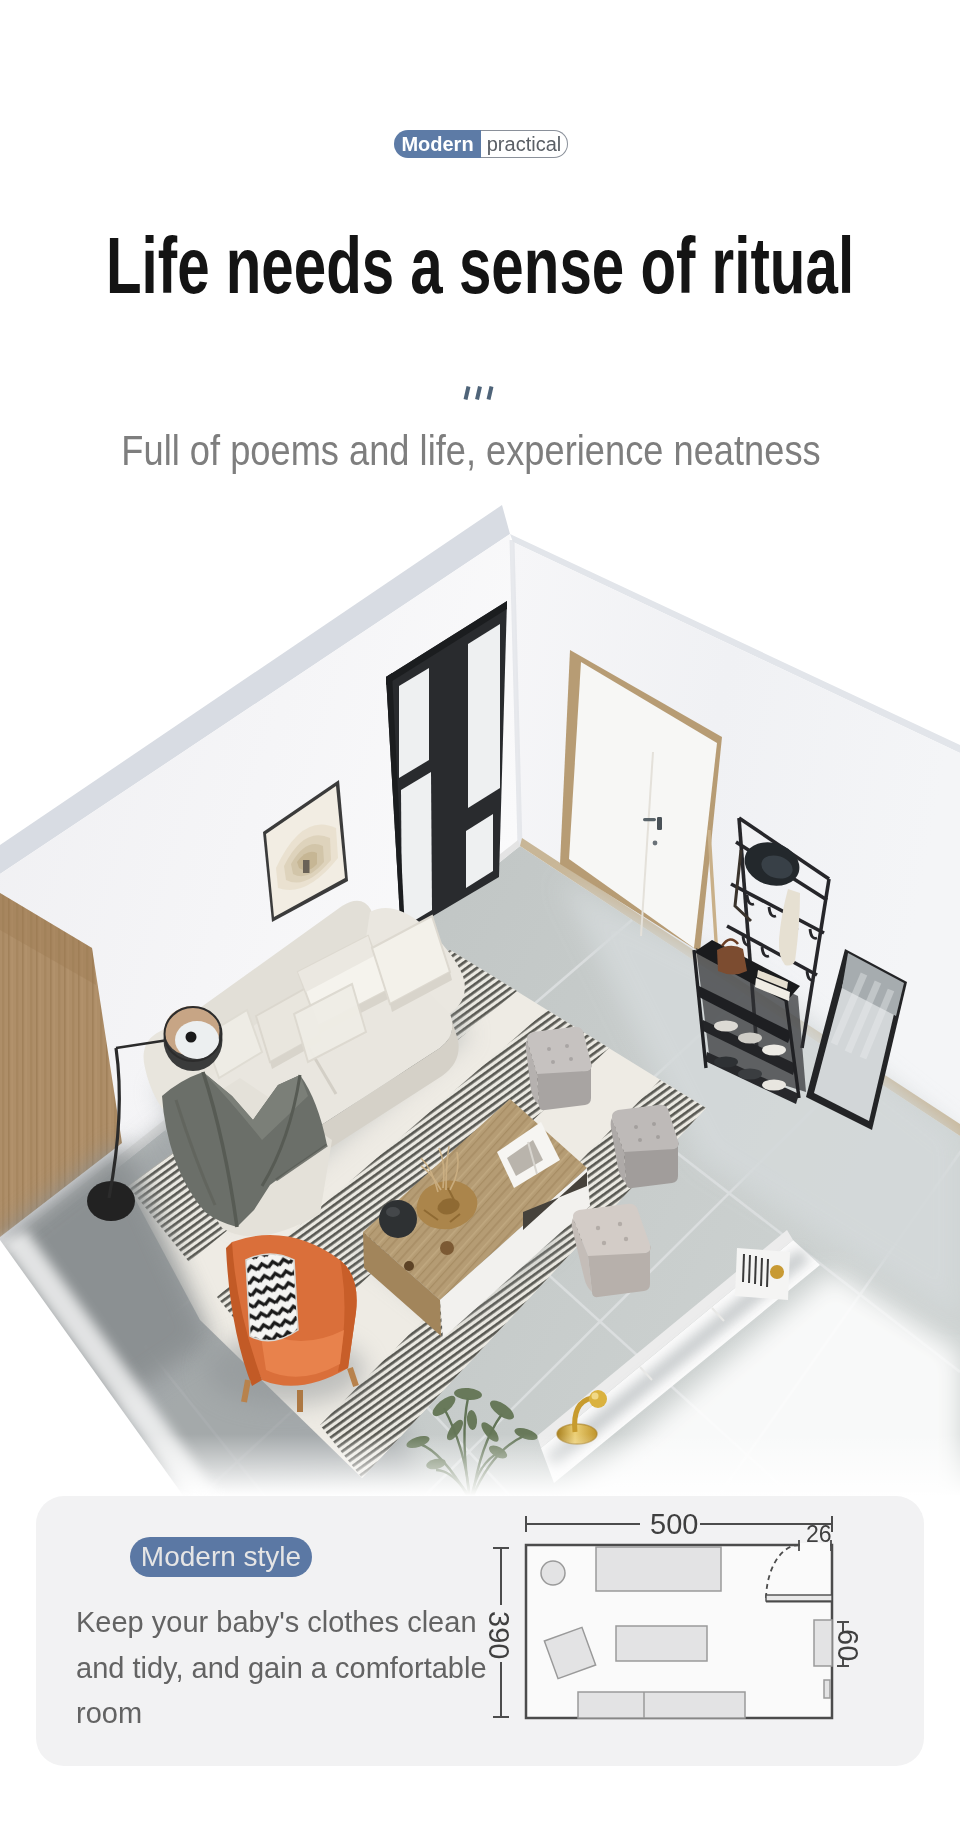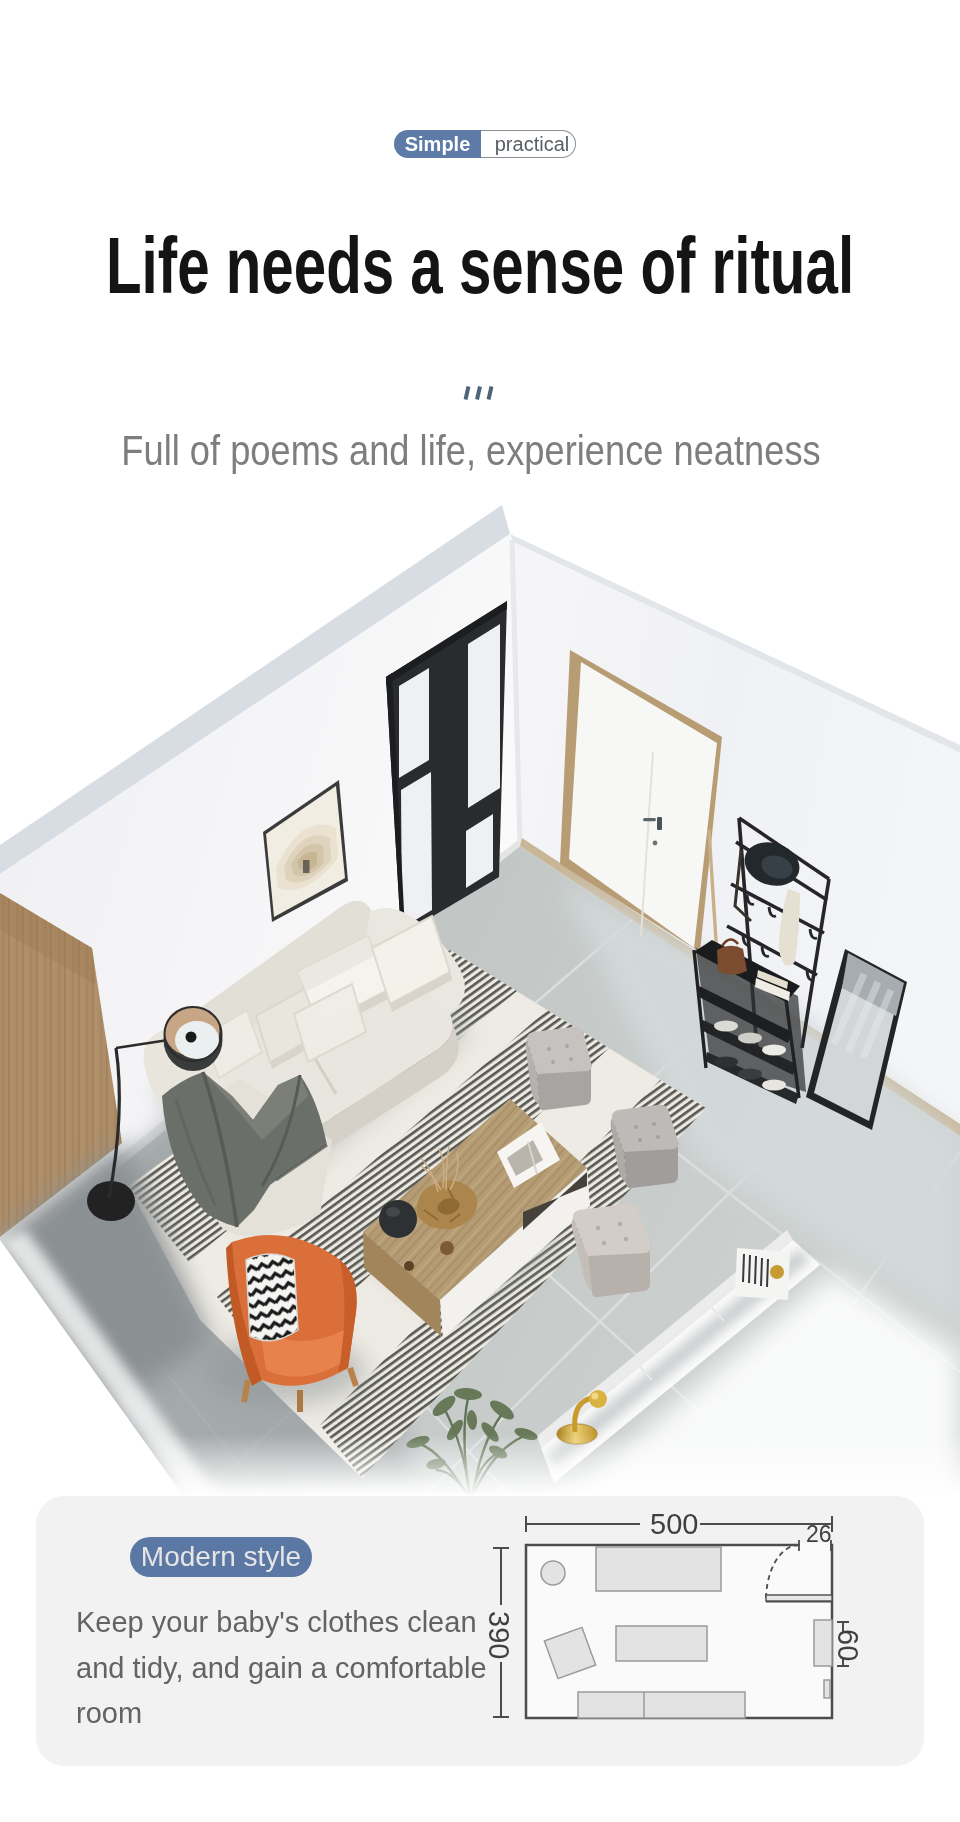--- a/index.html
+++ b/index.html
@@ -5,23 +5,23 @@
   html,body{margin:0;padding:0;background:#fff;}
   #page{position:relative;width:960px;height:1822px;background:#ffffff;overflow:hidden;font-family:"Liberation Sans",sans-serif;}
   .abs{position:absolute;}
 </style>
 </head>
 <body>
 <div id="page">
 
   <div class="abs" style="left:394px;top:130px;width:175px;height:28px;">
 
-    <div class="abs" style="left:0;top:0;width:87px;height:28px;background:#5d7ba6;border-radius:14px 0 0 14px;color:#fff;font-weight:bold;font-size:20px;line-height:28px;text-align:center;">Simple</div>
-
-    <div class="abs" style="left:87px;top:0;width:86px;height:26px;background:#fff;border:1px solid #8a909a;border-left:none;border-radius:0 14px 14px 0;color:#5a5f66;font-size:20px;line-height:26px;text-align:center;padding-left:8px;">practical</div>
+    <div class="abs" style="left:0;top:0;width:87px;height:28px;background:#5d7ba6;border-radius:14px 0 0 14px;color:#fff;font-weight:bold;font-size:20px;line-height:28px;text-align:center;">Modern</div>
+
+    <div class="abs" style="left:87px;top:0;width:86px;height:26px;background:#fff;border:1px solid #8a909a;border-left:none;border-radius:0 14px 14px 0;color:#5a5f66;font-size:20px;line-height:26px;text-align:center;">practical</div>
   </div>
 
   <div class="abs" style="left:-200px;top:220px;width:1360px;text-align:center;font-size:79px;font-weight:bold;color:#141414;white-space:nowrap;transform:scaleX(0.7377);transform-origin:680px 0;">Life needs a sense of ritual</div>
 
   <svg class="abs" style="left:463px;top:385px;" width="36" height="18" viewBox="0 0 36 18">
     <g stroke="#4f6479" stroke-width="4" stroke-linecap="butt">
       <line x1="5.5" y1="1.5" x2="2.5" y2="14.5"></line>
       <line x1="17" y1="1.5" x2="14" y2="14.5"></line>
       <line x1="28.5" y1="1.5" x2="25.5" y2="14.5"></line>
     </g>

